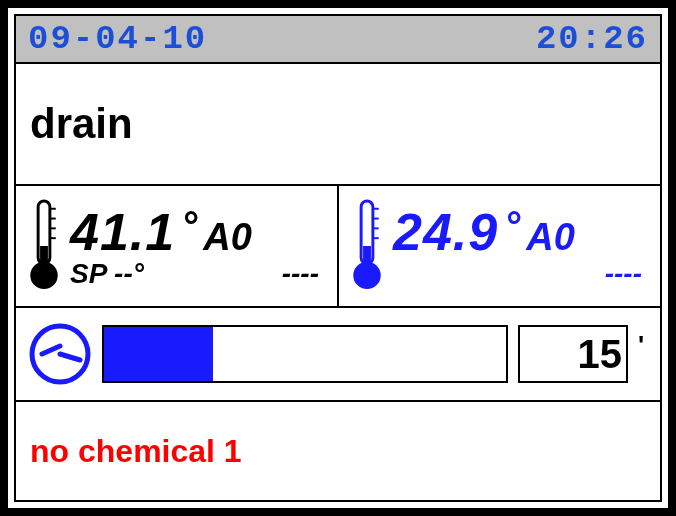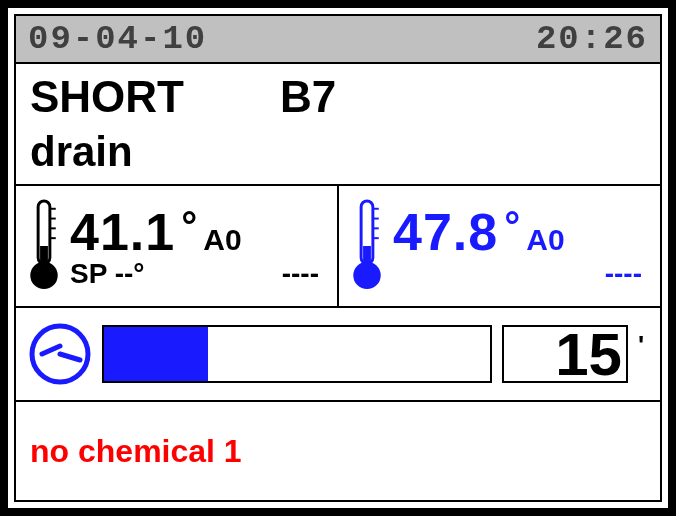--- a/index.html
+++ b/index.html
@@ -28,21 +28,21 @@
   }
   .titlebar {
     background: #c0c0c0;
     height: 48px;
     display: flex;
     align-items: center;
     justify-content: space-between;
     padding: 0 12px;
     border-bottom: 2px solid #000;
     font-size: 34px;
-    color: #404040;
+    color: #1d4ed8;
     font-weight: bold;
     font-family: "Courier New", monospace;
     letter-spacing: 2px;
   }
   .program {
     height: 122px;
     border-bottom: 2px solid #000;
     display: flex;
     flex-direction: column;
     justify-content: center;
@@ -77,40 +77,41 @@
     width: 40px;
     height: 98px;
     margin-right: 6px;
     flex-shrink: 0;
   }
   .temp-content {
     flex: 1;
     display: flex;
     flex-direction: column;
     justify-content: space-between;
+    font-style: italic;
   }
   .temp-main {
     display: flex;
     align-items: baseline;
     gap: 6px;
   }
   .temp-val {
     font-size: 52px;
     font-weight: bold;
     letter-spacing: 1px;
   }
   .temp-deg {
     font-size: 40px;
     font-weight: bold;
     vertical-align: top;
     position: relative;
     top: -10px;
   }
   .temp-unit {
-    font-size: 30px;
+    font-size: 38px;
     font-weight: bold;
   }
   .temp-sub {
     font-size: 28px;
     font-weight: bold;
     display: flex;
     gap: 14px;
     margin-top: -4px;
     justify-content: space-between;
     padding-right: 10px;
@@ -135,28 +136,28 @@
     height: 58px;
     border: 2px solid #000;
     background: #fff;
     position: relative;
   }
   .progress-fill {
     height: 100%;
     background: #1a1aff;
   }
   .countdown {
-    width: 126px;
+    width: 110px;
     height: 58px;
     border: 2px solid #000;
     background: #fff;
     display: flex;
     align-items: center;
     justify-content: flex-end;
-    font-size: 60px;
+    font-size: 40px;
     font-weight: bold;
     color: #000;
     padding-right: 4px;
   }
   .cd-mark {
     width: 10px;
     font-size: 26px;
     font-weight: bold;
     color: #000;
     align-self: flex-start;
@@ -177,24 +178,20 @@
 
 <div class="frame">
   <div class="inner">
 
     <div class="titlebar">
       <span>09-04-10</span>
       <span>20:26</span>
     </div>
 
     <div class="program">
-      <div class="program-row">
-        <span class="col1">SHORT</span>
-        <span class="col2">B7</span>
-      </div>
       <div class="program-row row2">
         <span class="col1">drain</span>
       </div>
     </div>
 
     <div class="temps">
 
       <div class="temp-box">
         <svg class="thermo" viewBox="0 0 40 100">
           <rect x="14" y="4" width="12" height="64" rx="6" fill="white" stroke="#000" stroke-width="3"></rect>
@@ -226,21 +223,21 @@
           <rect x="14" y="4" width="12" height="64" rx="6" fill="white" stroke="#1a1aff" stroke-width="3"></rect>
           <circle cx="20" cy="80" r="14" fill="#1a1aff"></circle>
           <rect x="16" y="50" width="8" height="26" fill="#1a1aff"></rect>
           <line x1="26" y1="12" x2="32" y2="12" stroke="#1a1aff" stroke-width="2"></line>
           <line x1="26" y1="22" x2="32" y2="22" stroke="#1a1aff" stroke-width="2"></line>
           <line x1="26" y1="32" x2="32" y2="32" stroke="#1a1aff" stroke-width="2"></line>
           <line x1="26" y1="42" x2="32" y2="42" stroke="#1a1aff" stroke-width="2"></line>
         </svg>
         <div class="temp-content">
           <div class="temp-main blue">
-            <span class="temp-val">47.8</span>
+            <span class="temp-val">24.9</span>
               <span class="temp-deg">°</span>
             <span class="temp-unit">A0</span>
           </div>
           <div class="temp-sub blue" style="justify-content:flex-end;">
             <span>----</span>
           </div>
         </div>
       </div>
     </div>
 

